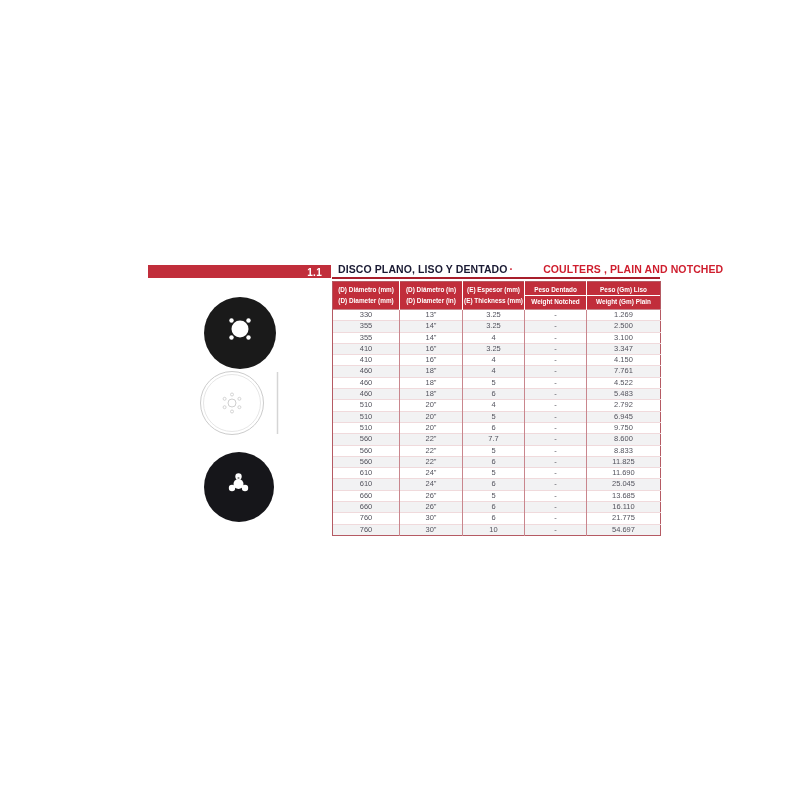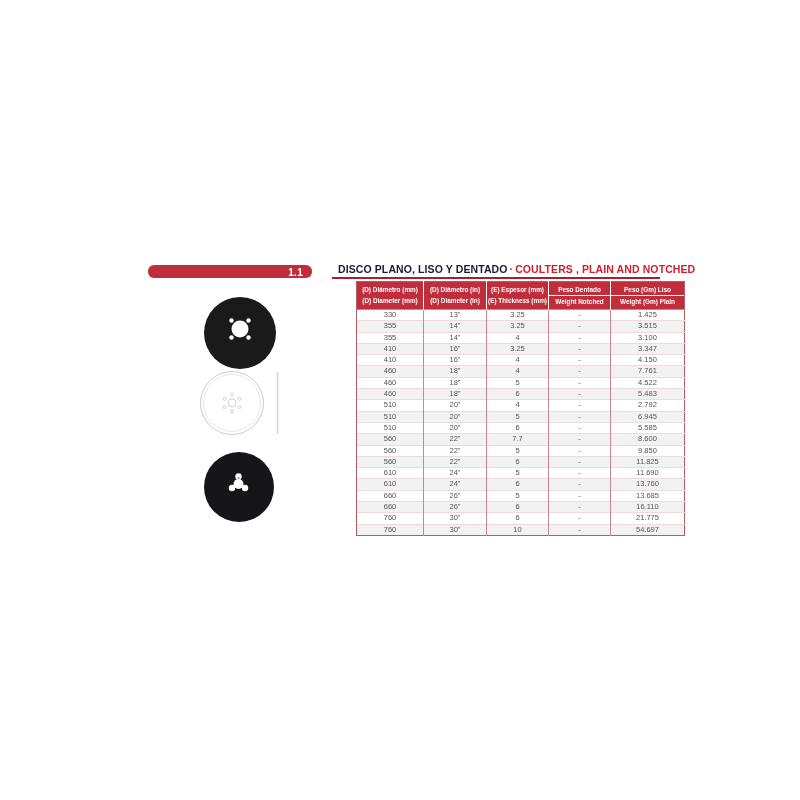--- a/index.html
+++ b/index.html
@@ -7,56 +7,55 @@
     width: 800px; height: 800px;
     background: #ffffff;
     font-family: "Liberation Sans", sans-serif;
     -webkit-font-smoothing: antialiased;
   }
   .page { position: relative; width: 800px; height: 800px; background: #fff; overflow: hidden; }
 
   
   .section-bar {
     position: absolute; left: 148px; top: 265px;
-    width: 164px; height: 13px;
+    width: 183px; height: 13px;
     background: #C12E3B;
     display: flex; align-items: flex-end; justify-content: flex-end;
-    padding-right: 9px; box-sizing: border-box; border-radius: 6px;
+    padding-right: 9px; box-sizing: border-box;
   }
   .section-number {
     color: #ffffff; font-weight: bold; font-size: 10px; line-height: 10px;
     letter-spacing: 0.3px;
   }
 
   
   .title {
     position: absolute; left: 338px; top: 262px; height: 14px;
     white-space: nowrap; font-weight: bold; font-size: 10.5px; line-height: 14px;
     letter-spacing: 0.1px;
   }
   .title .t-es { color: #1A1A33; }
   .title .t-sep { color: #CF1E2E; padding: 0 2px; }
-  .title .t-en { color: #CF1E2E; }
+  .title .t-en { color: #CF1E2E; margin-left: 28px; }
   .title-underline {
     position: absolute; left: 332px; top: 277px; width: 328px; height: 2px;
     background: #A81E2B;
   }
 
   
   .figure { position: absolute; }
   .fig-1 { left: 202px; top: 296px; }
   .fig-2 { left: 199px; top: 370px; }
   .fig-3 { left: 203px; top: 451px; }
 
   
   table.coulter-table {
     position: absolute; left: 332px; top: 281px; width: 328px;
     border-collapse: collapse; table-layout: fixed;
     border: 1px solid #B55A63;
-    margin-left: 24px;
   }
   .coulter-table th {
     background: #C12E3B; color: #fff; padding: 0;
     font-size: 6.4px; font-weight: bold; text-align: center;
     border-left: 1px solid #ffffff; vertical-align: top;
   }
   .coulter-table th:first-child { border-left: none; }
   .coulter-table .h-es { padding-top: 3px; line-height: 10px; height: 10px; }
   .coulter-table .h-en { padding-bottom: 2px; line-height: 11px; height: 11px; }
   .coulter-table .h-en.divided { border-top: 1px solid #ffffff; }
@@ -154,28 +153,28 @@
             <div class="h-en divided">Weight (Gm) Plain</div>
           </th>
         </tr>
     </thead>
     <tbody>
         <tr>
           <td>330</td>
           <td>13"</td>
           <td>3.25</td>
           <td>-</td>
-          <td>1.425</td>
+          <td>1.269</td>
         </tr>
         <tr>
           <td>355</td>
           <td>14"</td>
           <td>3.25</td>
           <td>-</td>
-          <td>3.515</td>
+          <td>2.500</td>
         </tr>
         <tr>
           <td>355</td>
           <td>14"</td>
           <td>4</td>
           <td>-</td>
           <td>3.100</td>
         </tr>
         <tr>
           <td>410</td>
@@ -224,56 +223,56 @@
           <td>20"</td>
           <td>5</td>
           <td>-</td>
           <td>6.945</td>
         </tr>
         <tr>
           <td>510</td>
           <td>20"</td>
           <td>6</td>
           <td>-</td>
-          <td>5.585</td>
+          <td>9.750</td>
         </tr>
         <tr>
           <td>560</td>
           <td>22"</td>
           <td>7.7</td>
           <td>-</td>
           <td>8.600</td>
         </tr>
         <tr>
           <td>560</td>
           <td>22"</td>
           <td>5</td>
           <td>-</td>
-          <td>9.850</td>
+          <td>8.833</td>
         </tr>
         <tr>
           <td>560</td>
           <td>22"</td>
           <td>6</td>
           <td>-</td>
           <td>11.825</td>
         </tr>
         <tr>
           <td>610</td>
           <td>24"</td>
           <td>5</td>
           <td>-</td>
           <td>11.690</td>
         </tr>
         <tr>
           <td>610</td>
           <td>24"</td>
           <td>6</td>
           <td>-</td>
-          <td>13.760</td>
+          <td>25.045</td>
         </tr>
         <tr>
           <td>660</td>
           <td>26"</td>
           <td>5</td>
           <td>-</td>
           <td>13.685</td>
         </tr>
         <tr>
           <td>660</td>

